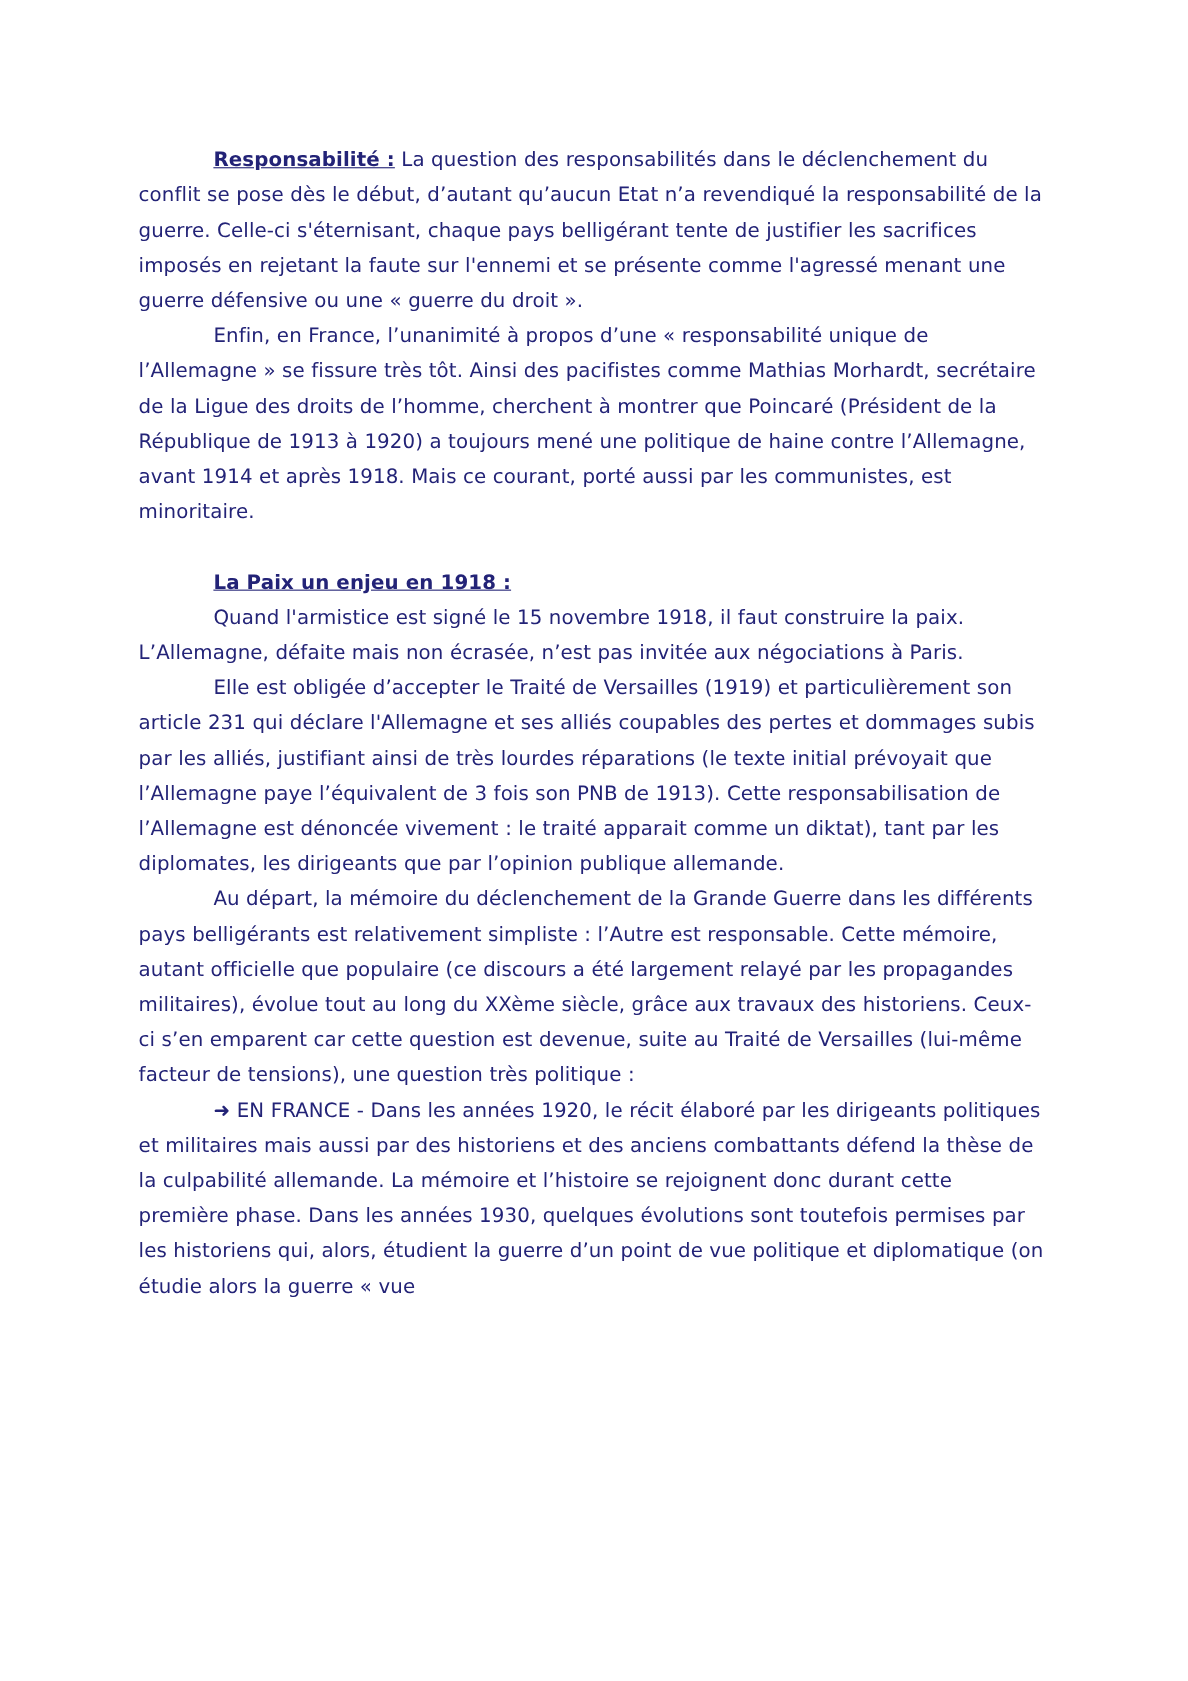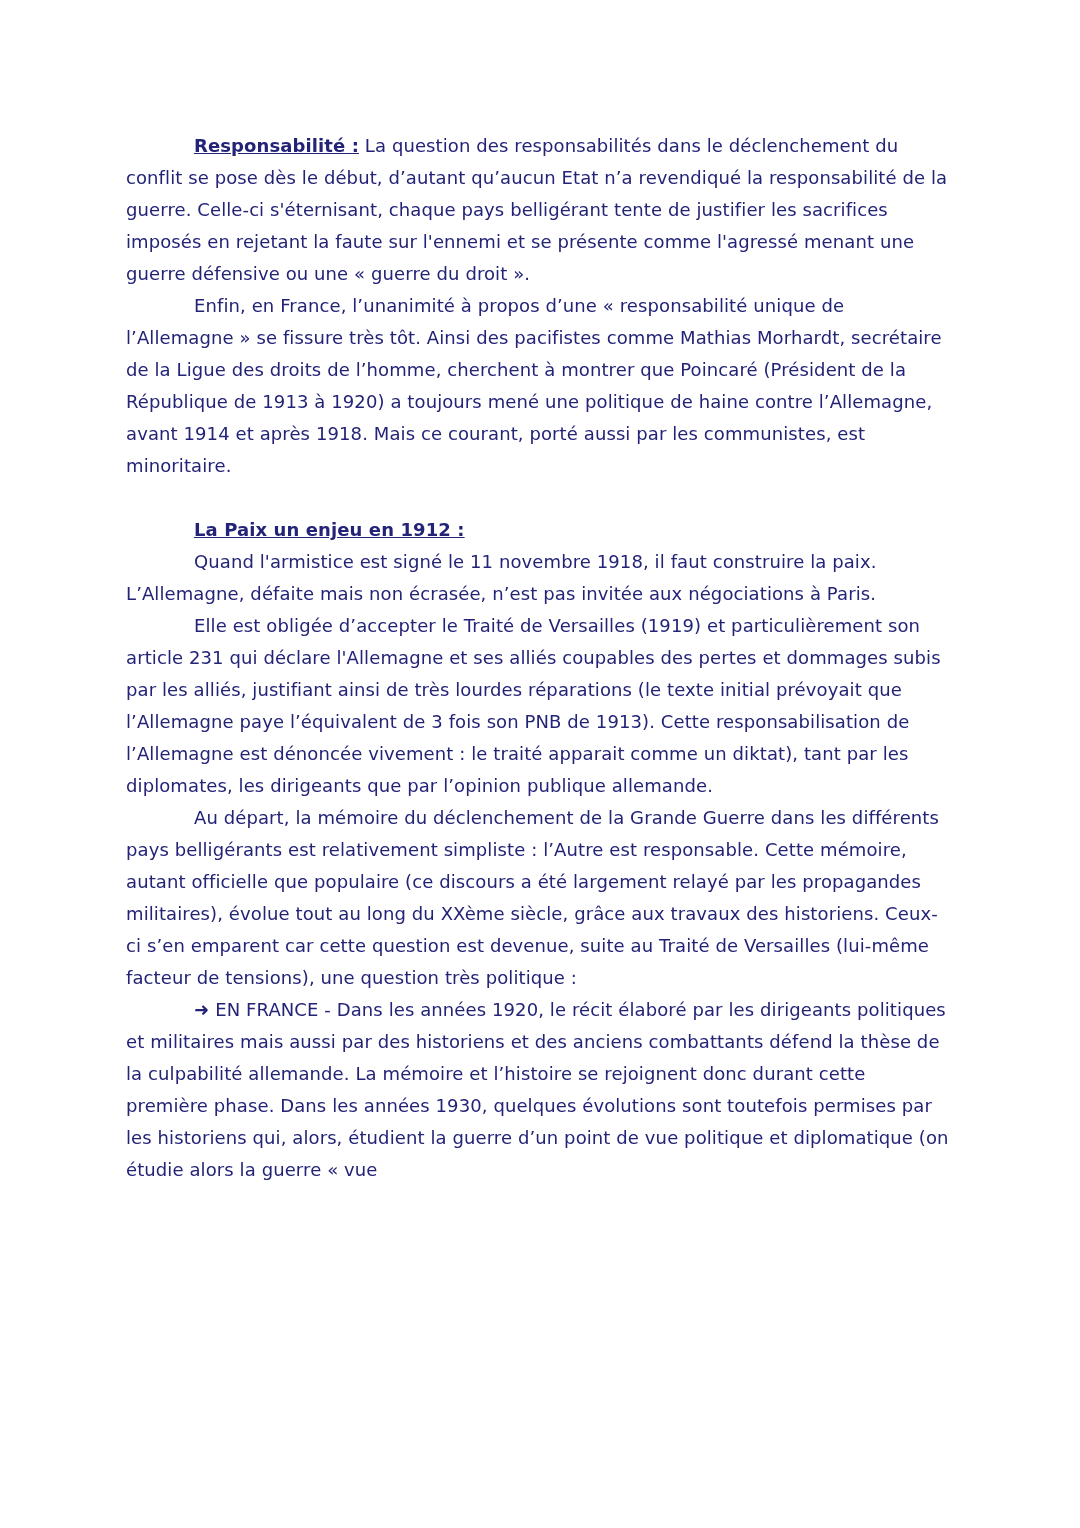--- a/index.html
+++ b/index.html
@@ -57,23 +57,23 @@
 
 <div class="doc-page">
 
   <p>
     <span class="runin-heading">Responsabilité :</span><span> La question des responsabilités dans le déclenchement du conflit se pose dès le début, d’autant qu’aucun Etat n’a revendiqué la responsabilité de la guerre. Celle-ci s'éternisant, chaque pays belligérant tente de justifier les sacrifices imposés en rejetant la faute sur l'ennemi et se présente comme l'agressé menant une guerre défensive ou une « guerre du droit ».</span>
   </p>
 
 
   <p>Enfin, en France, l’unanimité à propos d’une « responsabilité unique de l’Allemagne » se fissure très tôt. Ainsi des pacifistes comme Mathias Morhardt, secrétaire de la Ligue des droits de l’homme, cherchent à montrer que Poincaré (Président de la République de 1913 à 1920) a toujours mené une politique de haine contre l’Allemagne, avant 1914 et après 1918. Mais ce courant, porté aussi par les communistes, est minoritaire.</p>
 
-  <p class="section-heading">La Paix un enjeu en 1912 :</p>
+  <p class="section-heading">La Paix un enjeu en 1918 :</p>
 
-  <p>Quand l'armistice est signé le 11 novembre 1918, il faut construire la paix. L’Allemagne, défaite mais non écrasée, n’est pas invitée aux négociations à Paris.</p>
+  <p>Quand l'armistice est signé le 15 novembre 1918, il faut construire la paix. L’Allemagne, défaite mais non écrasée, n’est pas invitée aux négociations à Paris.</p>
 
   <p>Elle est obligée d’accepter le Traité de Versailles (1919) et particulièrement son article 231 qui déclare l'Allemagne et ses alliés coupables des pertes et dommages subis par les alliés, justifiant ainsi de très lourdes réparations (le texte initial prévoyait que l’Allemagne paye l’équivalent de 3 fois son PNB de 1913). Cette responsabilisation de l’Allemagne est dénoncée vivement : le traité apparait comme un diktat), tant par les diplomates, les dirigeants que par l’opinion publique allemande.</p>
 
 
   <p>Au départ, la mémoire du déclenchement de la Grande Guerre dans les différents pays belligérants est relativement simpliste : l’Autre est responsable. Cette mémoire, autant officielle que populaire (ce discours a été largement relayé par les propagandes militaires), évolue tout au long du XXème siècle, grâce aux travaux des historiens. Ceux-ci s’en emparent car cette question est devenue, suite au Traité de Versailles (lui-même facteur de tensions), une question très politique :</p>
 
   <p>
     <span class="arrow-glyph">➜</span><span>EN FRANCE - Dans les années 1920, le récit élaboré par les dirigeants politiques et militaires mais aussi par des historiens et des anciens combattants défend la thèse de la culpabilité allemande. La mémoire et l’histoire se rejoignent donc durant cette première phase. Dans les années 1930, quelques évolutions sont toutefois permises par les historiens qui, alors, étudient la guerre d’un point de vue politique et diplomatique (on étudie alors la guerre « vue</span>
   </p>
 

